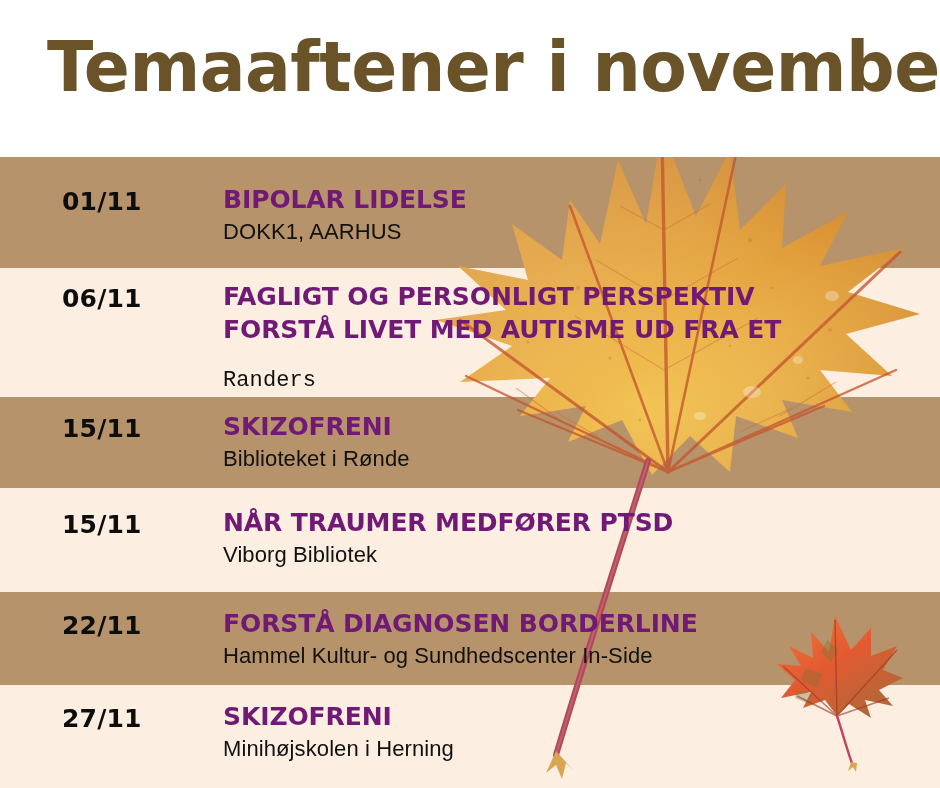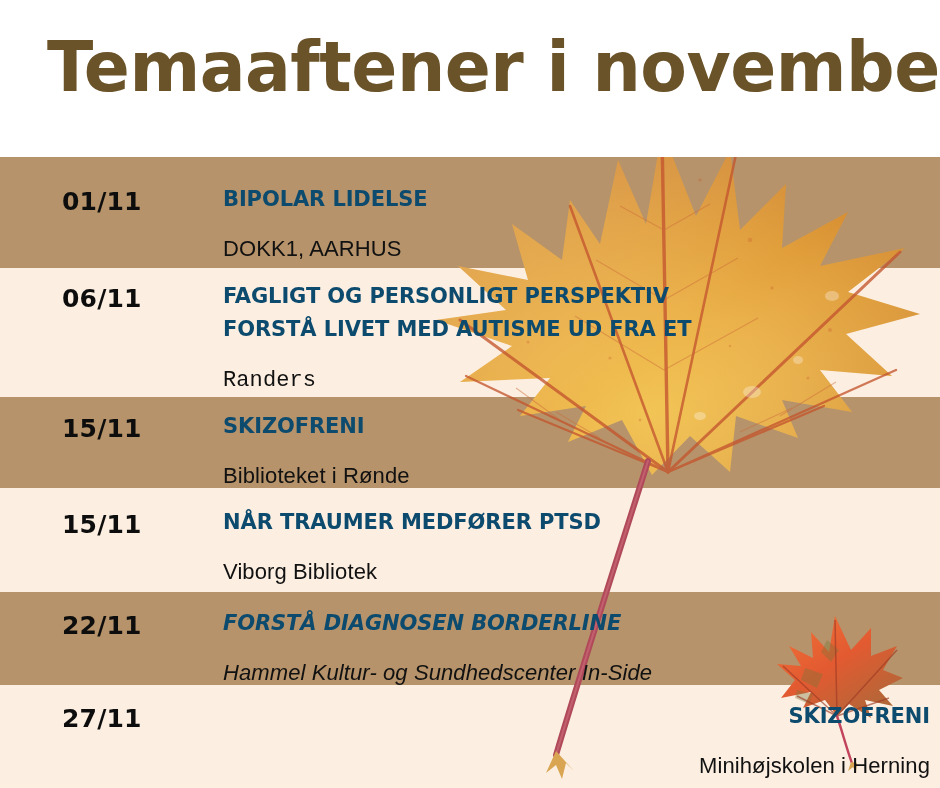--- a/index.html
+++ b/index.html
@@ -71,35 +71,35 @@
     white-space: nowrap;
   }
   .row-body {
     position: absolute;
     left: 223px;
     right: 10px;
   }
   .row-title {
     font-family: "DejaVu Sans", sans-serif;
     font-weight: 700;
-    font-size: 21px;
+    font-size: 25px;
     letter-spacing: -0.1px;
     line-height: 33px;
-    color: #0c4a6e;
+    color: #701a75;
     white-space: nowrap;
   }
   .row-venue {
     font-family: "Liberation Sans", sans-serif;
     font-weight: 400;
     font-size: 22px;
     line-height: 28px;
     letter-spacing: 0.1px;
     color: #111111;
     white-space: nowrap;
-    margin-top: 19px;
+    margin-top: 2px;
   }
 
   
   .row-text-layer { position: absolute; left:0; top:0; width:940px; height:584px; z-index: 4; }
 
   
   .leaf-layer {
     position: absolute;
     left: 0; top: 0;
     width: 940px; height: 788px;
@@ -290,27 +290,27 @@
     <div class="row" style="top:488px;height:104px;background:transparent;">
       <div class="row-date" style="top:22px;">15/11</div>
       <div class="row-body" style="top:18px;">
         <div class="row-title">NÅR TRAUMER MEDFØRER PTSD</div>
         <div class="row-venue">Viborg Bibliotek</div>
       </div>
     </div>
 
     <div class="row" style="top:592px;height:93px;background:transparent;border-radius:27px;">
       <div class="row-date" style="top:19px;">22/11</div>
-      <div class="row-body" style="top:15px;font-style:italic;">
+      <div class="row-body" style="top:15px;">
         <div class="row-title">FORSTÅ DIAGNOSEN BORDERLINE</div>
         <div class="row-venue">Hammel Kultur- og Sundhedscenter In-Side</div>
       </div>
     </div>
 
-    <div class="row" style="top:685px;height:103px;background:transparent;text-align:right;">
+    <div class="row" style="top:685px;height:103px;background:transparent;">
       <div class="row-date" style="top:19px;">27/11</div>
       <div class="row-body" style="top:15px;">
         <div class="row-title">SKIZOFRENI</div>
         <div class="row-venue">Minihøjskolen i Herning</div>
       </div>
     </div>
   </div>
 
   <div class="title-area">
     <div class="poster-title">Temaaftener i november</div>

